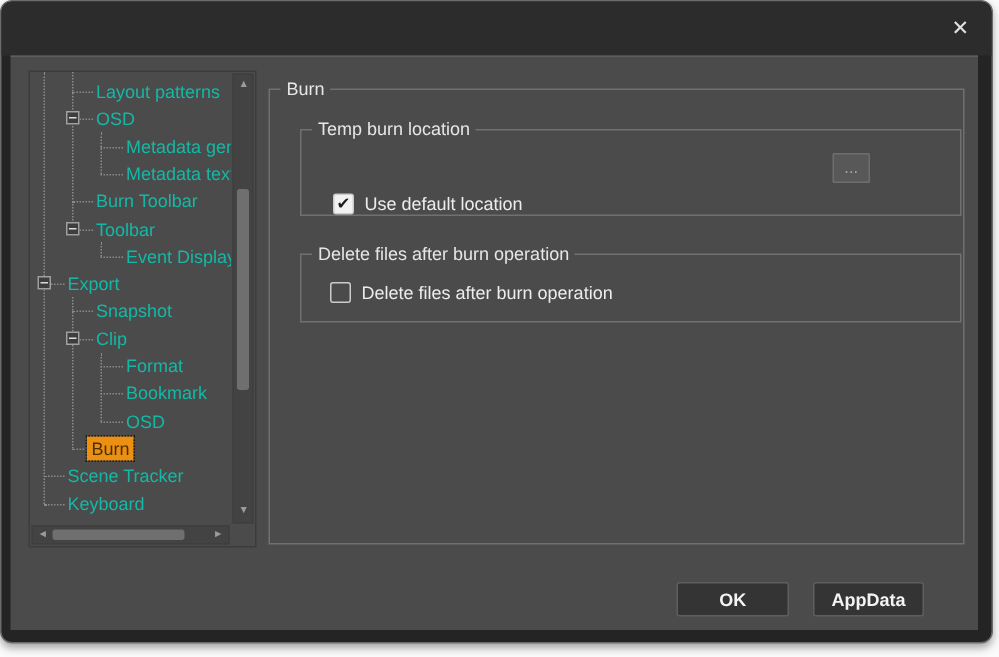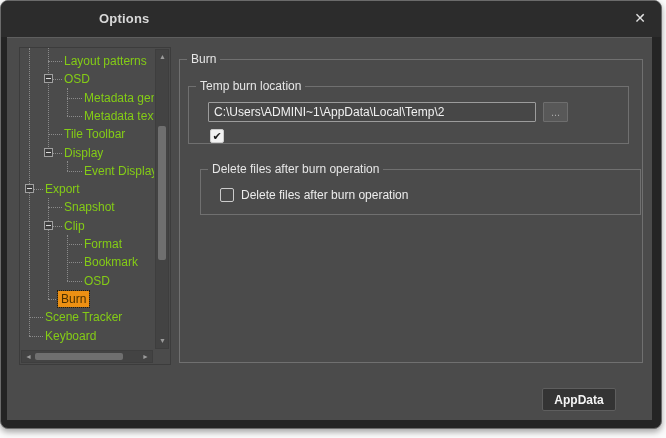--- a/index.html
+++ b/index.html
@@ -22,21 +22,21 @@
   .tree{position:absolute;left:12px;top:9px;width:152px;height:318px;
         border:1px solid #3c3c3c;box-sizing:border-box;background:#4b4b4b;}
   .tree-rows{position:absolute;left:0;top:0;width:134px;height:301px;overflow:hidden;}
   .trow{position:absolute;left:0;height:18px;width:100%;}
   .stub{position:absolute;top:9px;border-top:1px dotted #8b8b8b;height:0;}
   .vline{position:absolute;border-left:1px dotted #8b8b8b;width:0;}
   .expander{position:absolute;top:4px;width:9px;height:9px;background:#3e3e3e;
             border:1px solid #a0a0a0;box-sizing:border-box;display:flex;
             align-items:center;justify-content:center;}
   .expander .minus{width:5px;height:1px;background:#dcdcdc;}
-  .tlabel{position:absolute;top:1px;font-size:12px;line-height:16px;color:#84cc16;
+  .tlabel{position:absolute;top:1px;font-size:12px;line-height:16px;color:#14b8a6;
           white-space:nowrap;padding:0 3px;}
   .tlabel.sel{background:#ec9013;color:#4b3000;outline:1px dotted #2b1c00;
               margin-left:-3px;}
 
   
   .vscroll{position:absolute;right:1px;top:1px;width:14px;height:300px;
            background:#434343;border:1px solid #3e3e3e;box-sizing:border-box;}
   .vthumb{position:absolute;left:2px;top:76px;width:8px;height:134px;background:#6f6f6f;
           border-radius:2px;}
   .hscroll{position:absolute;left:1px;bottom:1px;height:13px;width:132px;
@@ -45,21 +45,21 @@
           border-radius:2px;}
   .sarrow{position:absolute;font-size:7px;color:#9b9b9b;line-height:8px;}
   .sa-up{top:3px;left:3px;} .sa-down{bottom:3px;left:3px;}
   .sa-left{left:3px;top:2px;} .sa-right{right:3px;top:2px;}
 
   
   .groupbox{position:absolute;border:1px solid #707070;box-sizing:border-box;}
   .glabel{position:absolute;top:-8px;left:7px;background:#4b4b4b;padding:0 4px;
           font-size:12px;color:#e6e6e6;line-height:14px;white-space:nowrap;}
   .group-burn{left:172px;top:21px;width:464px;height:304px;}
-  .group-temp{left:8px;top:26px;width:441px;height:58px;}
+  .group-temp{left:20px;top:26px;width:441px;height:58px;}
   .group-delete{left:20px;top:109px;width:441px;height:46px;}
 
   .path-input{position:absolute;left:19px;top:15px;width:328px;height:20px;
               background:#474747;border:1px solid #9c9c9c;color:#f1f1f1;font-size:12px;
               font-family:"Liberation Sans","DejaVu Sans",sans-serif;
               padding:0 5px;box-sizing:border-box;border-radius:1px;}
   .browse{position:absolute;left:354px;top:15px;width:25px;height:20px;background:#585858;
           border:1px solid #6e6e6e;color:#a8a8a8;font-size:11px;line-height:10px;
           border-radius:1px;padding:0;}
   .cbrow{position:absolute;display:flex;align-items:center;gap:7px;cursor:default;}
@@ -78,21 +78,20 @@
        color:#f4f4f4;font-size:12px;font-weight:bold;border-radius:2px;
        font-family:"Liberation Sans","DejaVu Sans",sans-serif;}
   .btn-ok{left:444px;width:75px;}
   .btn-cancel{left:535px;width:74px;}
 </style>
 </head>
 <body>
 
 <div class="dialog">
   <div class="titlebar">
-    <span class="title">Options</span>
     <span class="close">✕</span>
   </div>
 
   <div class="body">
 
     <div class="tree">
       <div class="tree-rows" id="treeRows">
 
         <div class="vline" style="left:9px;top:0;height:288px;"></div>
         <div class="vline" style="left:28px;top:0;height:105px;"></div>
@@ -118,28 +117,28 @@
     <span class="tlabel" style="left: 61px;">Metadata gen</span>
   </div>
           <div class="trow" style="top: 59px;">
     <div class="stub" style="left: 47px; width: 15px;"></div>
 
     <span class="tlabel" style="left: 61px;">Metadata text</span>
   </div>
           <div class="trow" style="top: 77px;">
     <div class="stub" style="left: 28px; width: 14px;"></div>
 
-    <span class="tlabel" style="left: 41px;">Tile Toolbar</span>
+    <span class="tlabel" style="left: 41px;">Burn Toolbar</span>
   </div>
           <div class="trow" style="top: 96px;">
     <div class="stub" style="left: 28px; width: 14px;"></div>
     <div class="expander" style="left: 24px;">
               <div class="minus"></div>
             </div>
-    <span class="tlabel" style="left: 41px;">Display</span>
+    <span class="tlabel" style="left: 41px;">Toolbar</span>
   </div>
           <div class="trow" style="top: 114px;">
     <div class="stub" style="left: 47px; width: 15px;"></div>
 
     <span class="tlabel" style="left: 61px;">Event Display</span>
   </div>
           <div class="trow" style="top: 150px;">
     <div class="stub" style="left: 28px; width: 14px;"></div>
 
     <span class="tlabel" style="left: 41px;">Snapshot</span>
@@ -199,33 +198,34 @@
         <div class="hthumb"></div>
         <span class="sarrow sa-right">►</span>
       </div>
     </div>
 
     <div class="groupbox group-burn">
       <span class="glabel">Burn</span>
 
       <div class="groupbox group-temp">
         <span class="glabel">Temp burn location</span>
-        <input class="path-input" value="C:\Users\ADMINI~1\AppData\Local\Temp\2" style="">
         <button class="browse">...</button>
         <div class="cbrow cbrow-temp">
           <span class="cb checked" id="cbDefault">
               <span class="check">✔</span>
             </span>
+          <span class="cblabel">Use default location</span>
         </div>
       </div>
 
       <div class="groupbox group-delete">
         <span class="glabel">Delete files after burn operation</span>
         <div class="cbrow cbrow-del">
           <span class="cb" id="cbDelete"></span>
           <span class="cblabel">Delete files after burn operation</span>
         </div>
       </div>
     </div>
 
+    <button class="btn btn-ok">OK</button>
     <button class="btn btn-cancel">AppData</button>
   </div>
 </div>
 
 </body></html>

